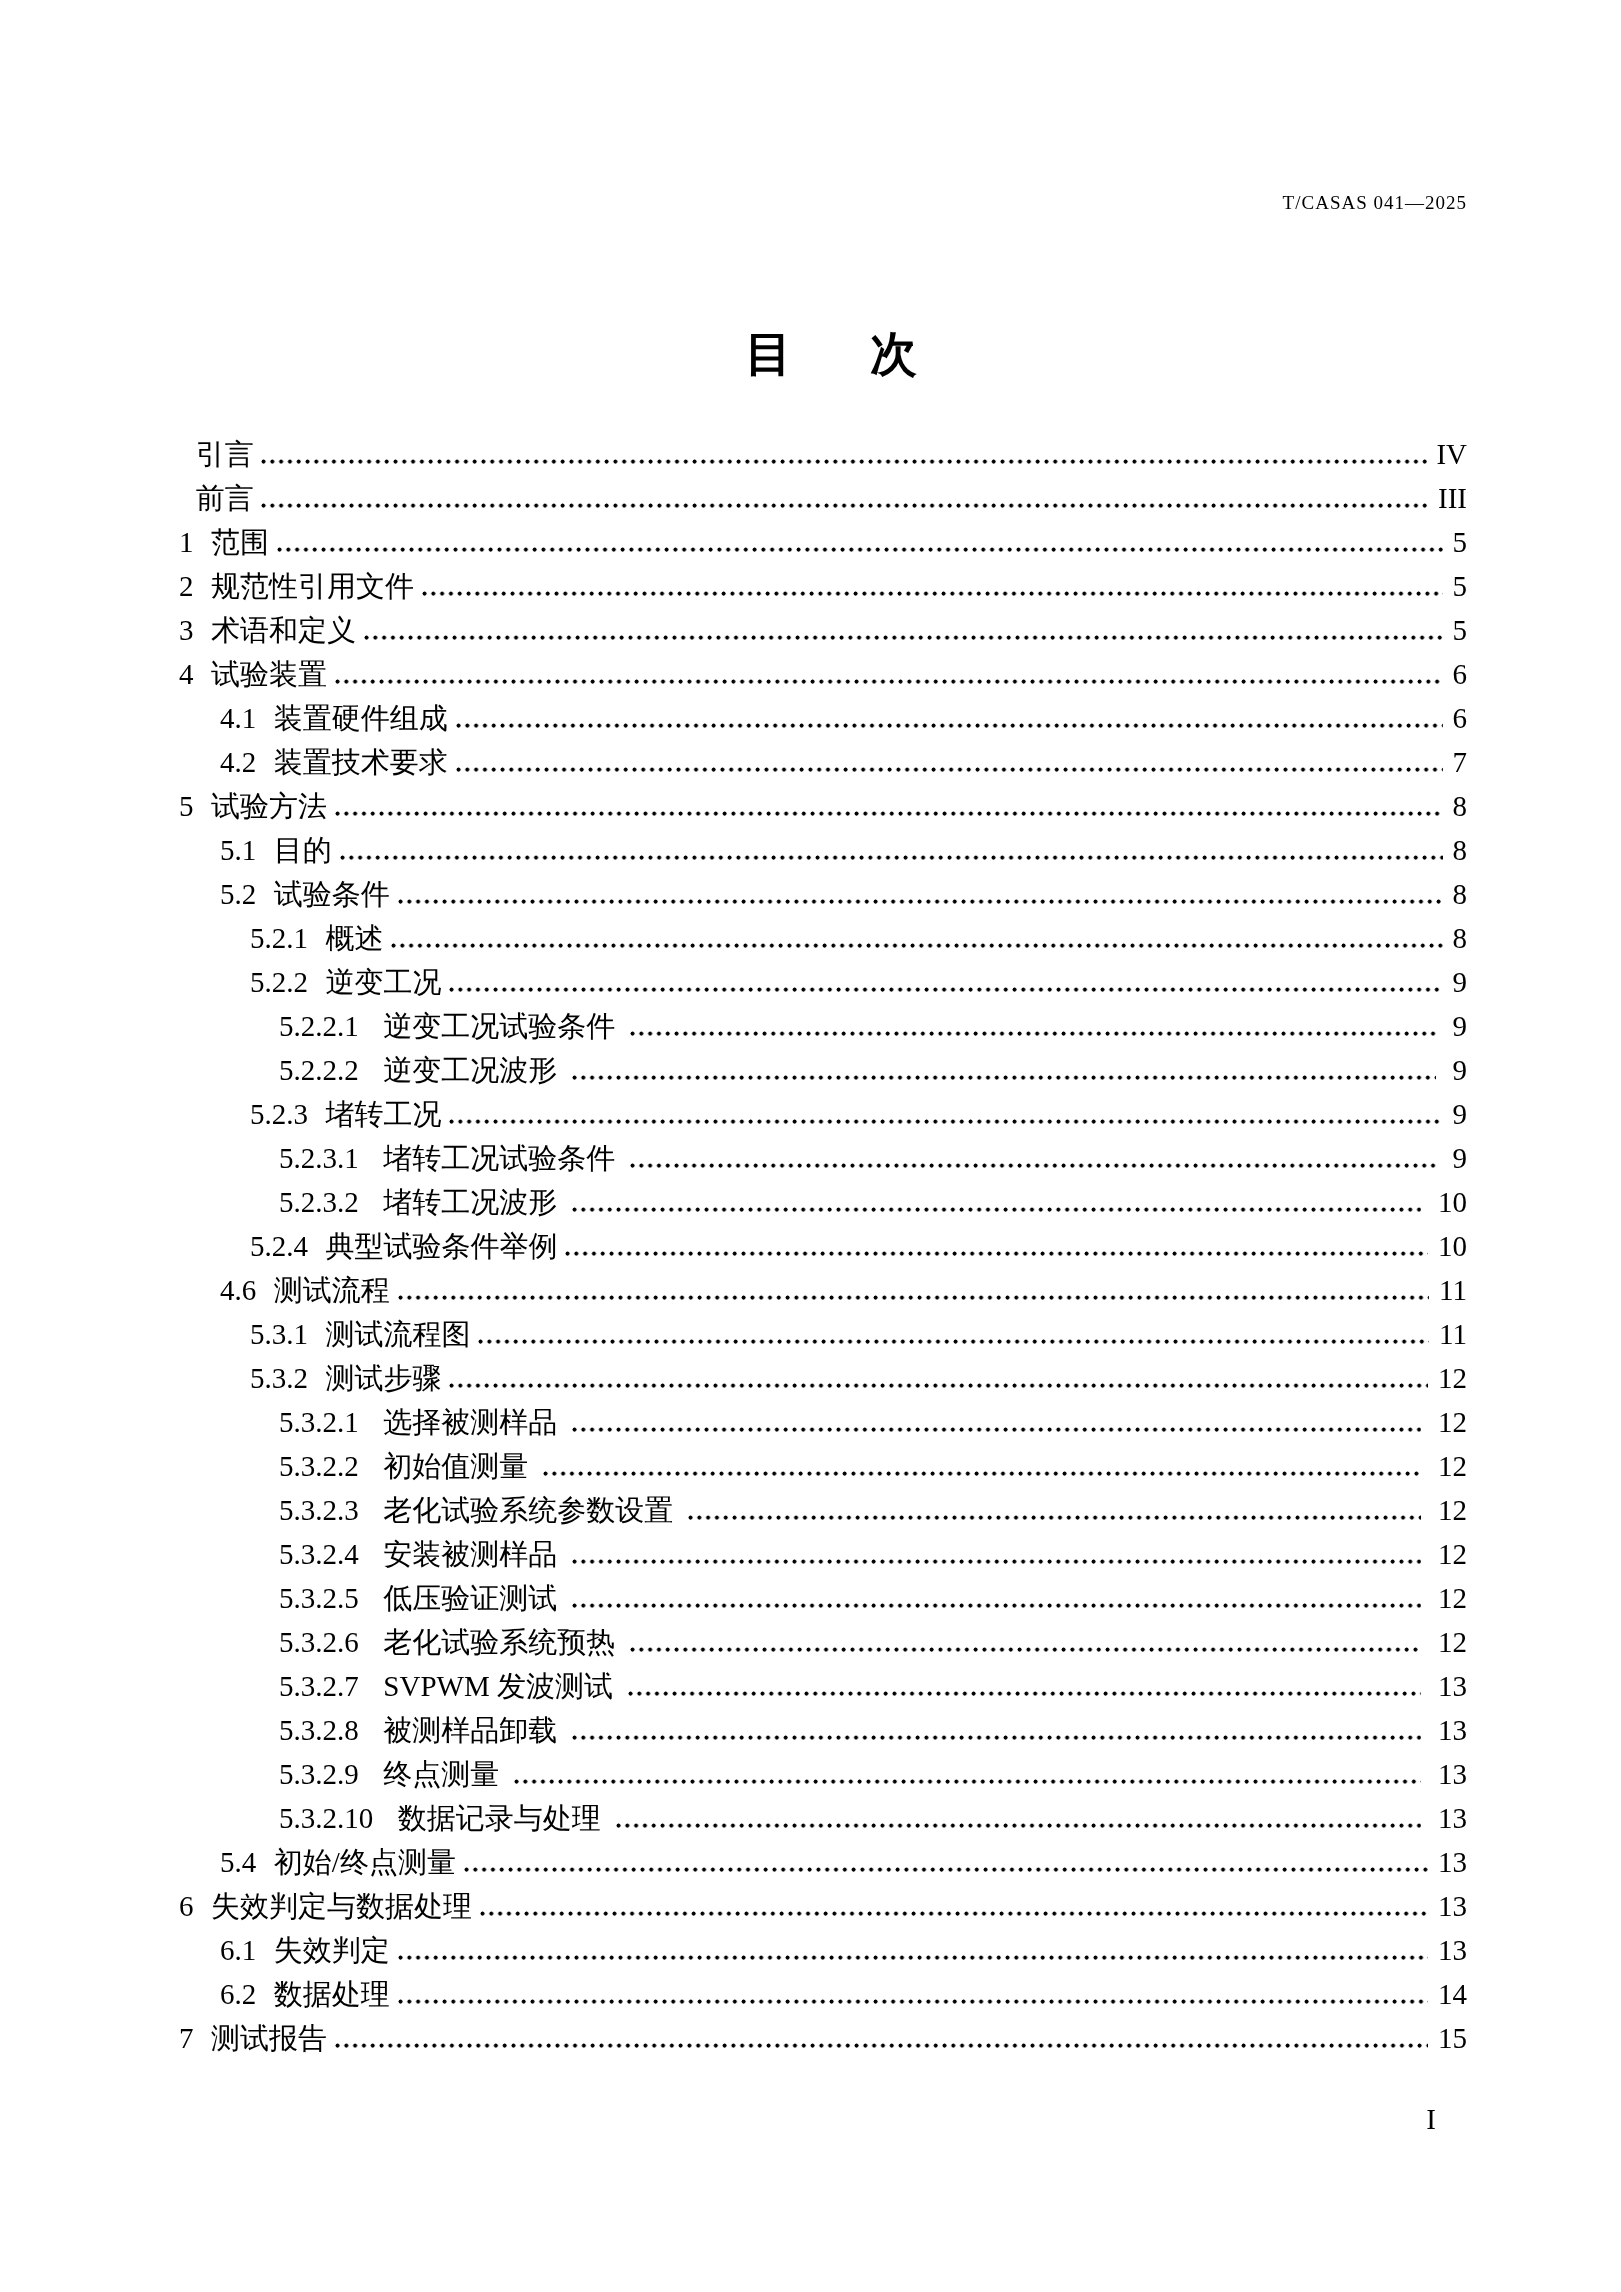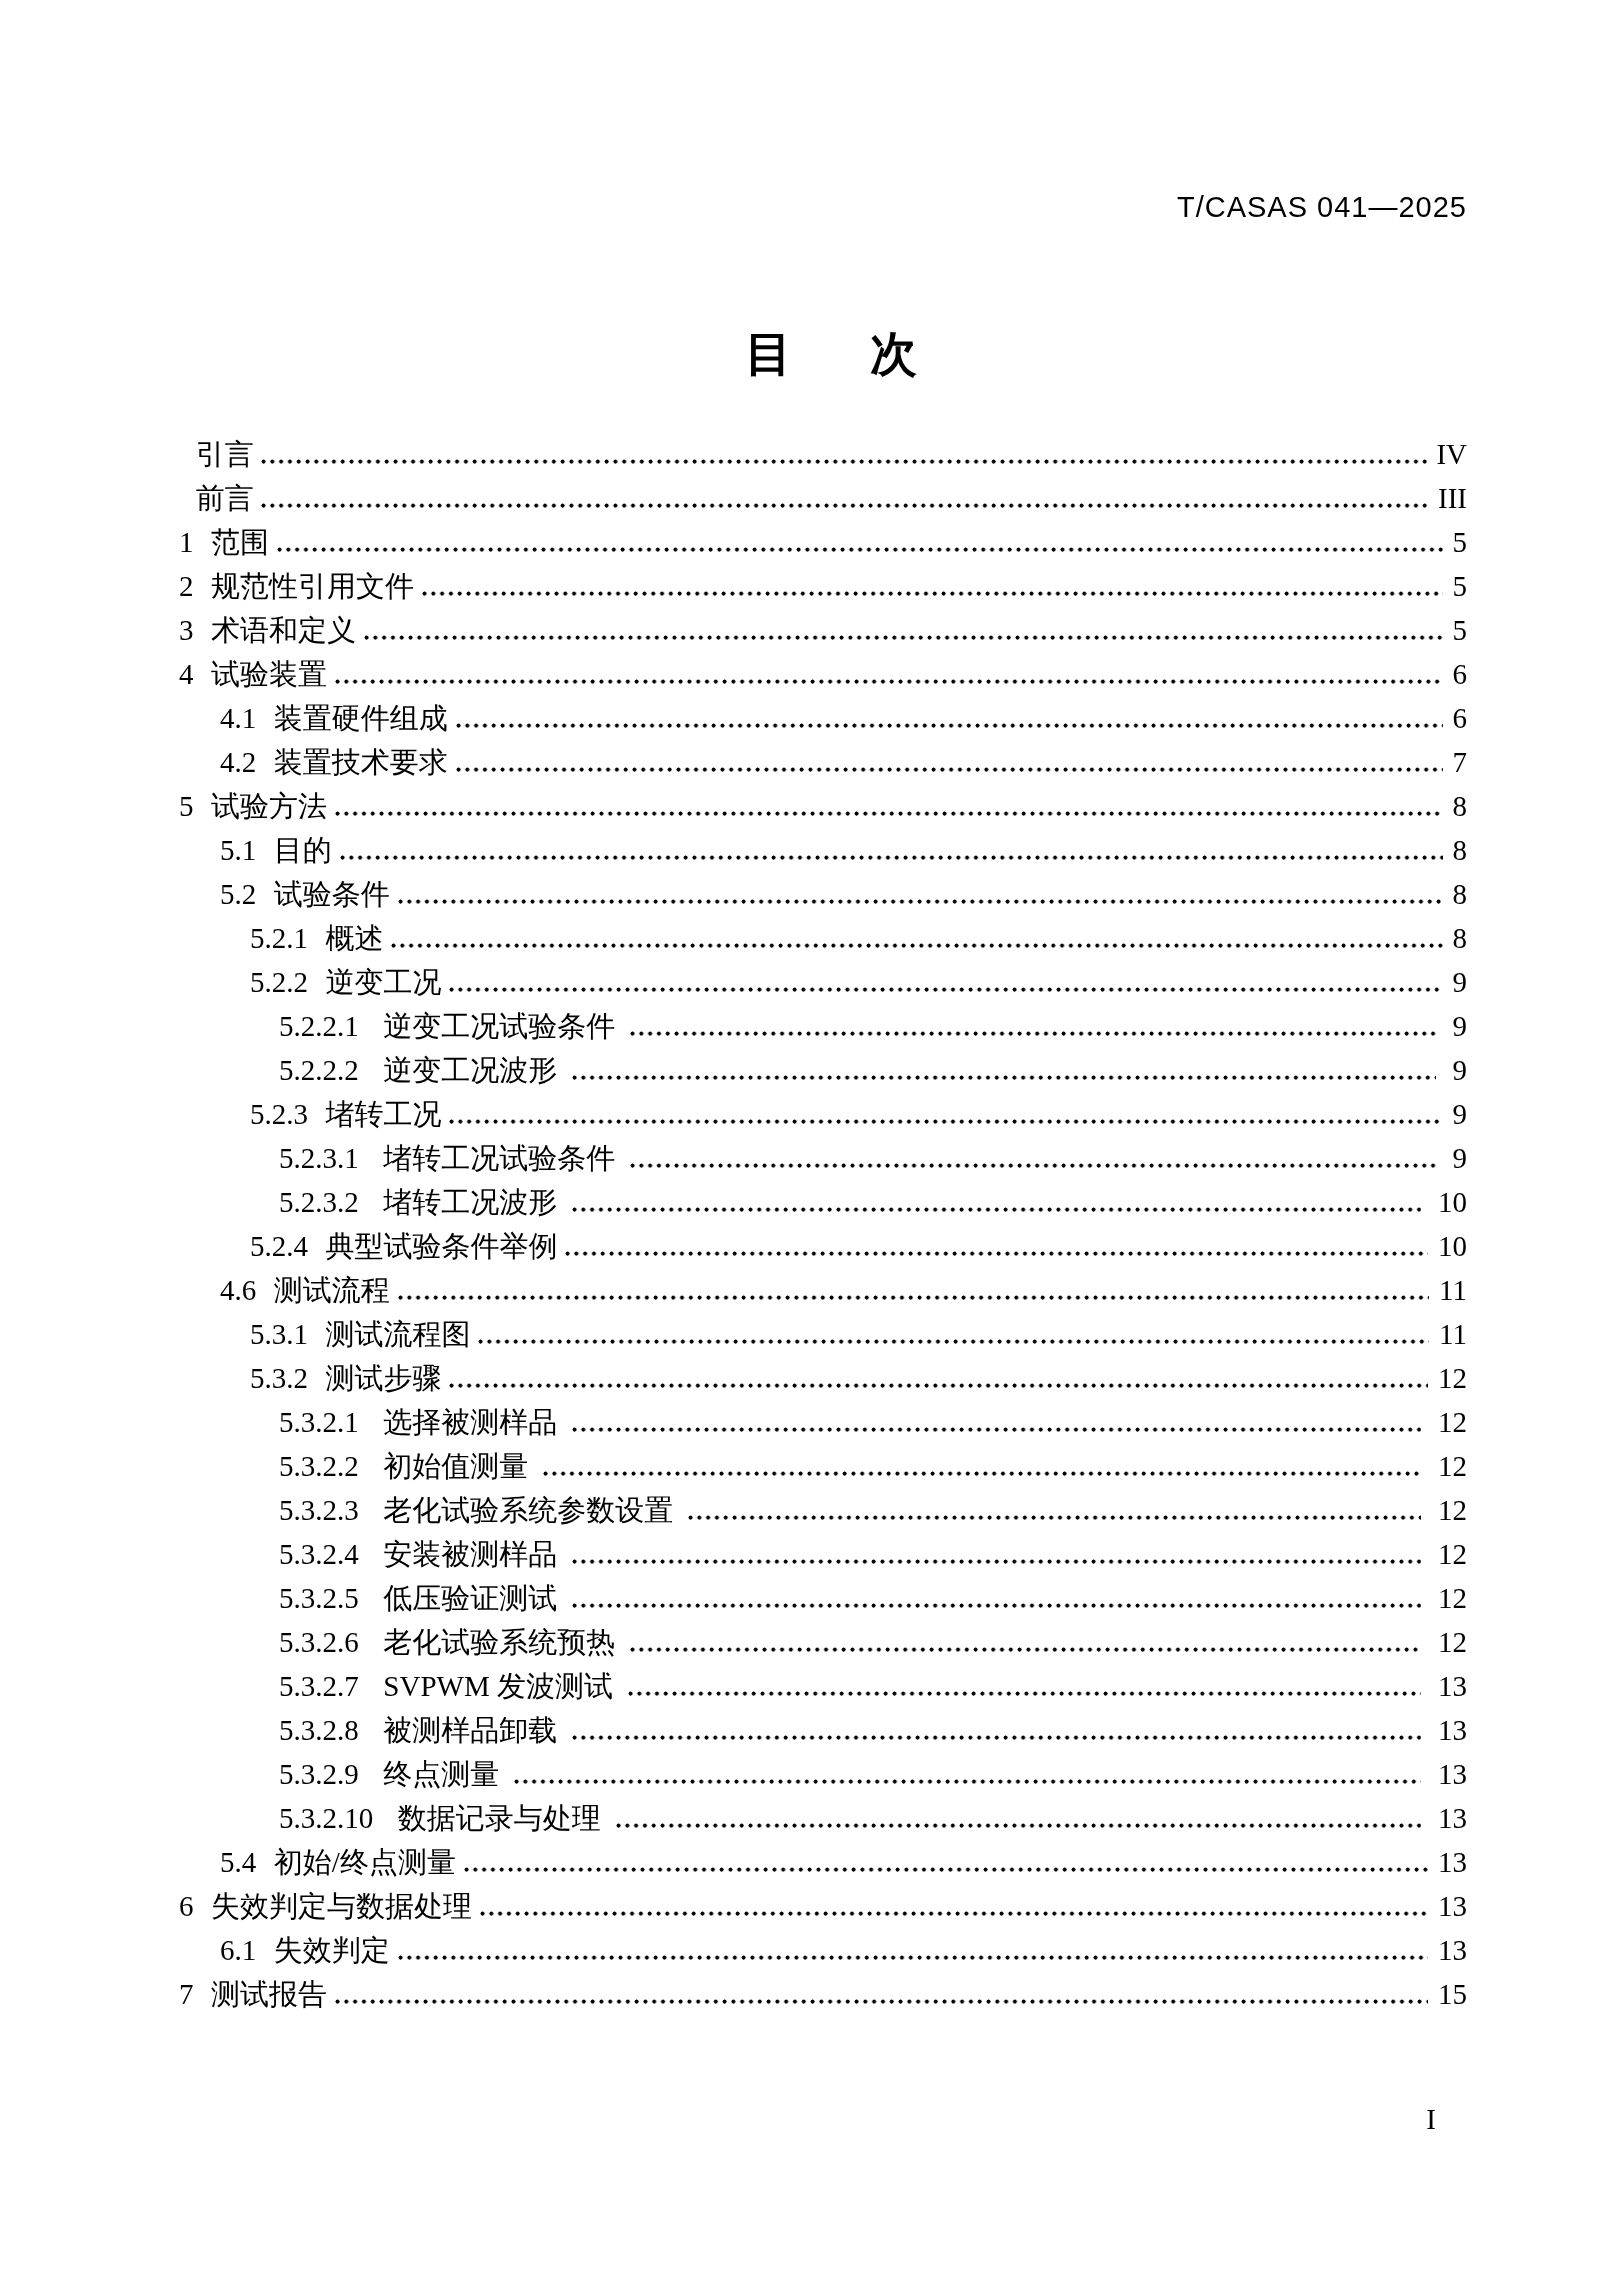--- a/index.html
+++ b/index.html
@@ -13,22 +13,22 @@
     background: #ffffff;
     color: #000000;
     font-family: "Liberation Serif", "DejaVu Serif", serif;
     overflow: hidden;
   }
   
   .doc-number {
     position: absolute;
     top: 193px;
     right: 154px;
-    font-family: Liberation Sans, sans-serif;
-    font-size: 29px;
+    font-family: Liberation Serif, serif;
+    font-size: 19px;
     line-height: 1;
     letter-spacing: 1px;
     white-space: pre;
   }
   
   .page-title {
     position: absolute;
     top: 330px;
     left: 0;
     width: 100%;
@@ -338,20 +338,26 @@
     <span class="page-num">13</span>
   </div>
 
   <div class="toc-row lvl1">
     <span class="no">6.1</span>
     <span class="title-text">失效判定</span>
     <span class="leader"></span>
     <span class="page-num">13</span>
   </div>
 
+  <div class="toc-row lvl1">
+    <span class="no">6.2</span>
+    <span class="title-text">数据处理</span>
+    <span class="leader"></span>
+    <span class="page-num">14</span>
+  </div>
 
   <div class="toc-row lvl0">
     <span class="no">7</span>
     <span class="title-text">测试报告</span>
     <span class="leader"></span>
     <span class="page-num">15</span>
   </div>
 </div>
 
 <div class="footer-num">I</div>

